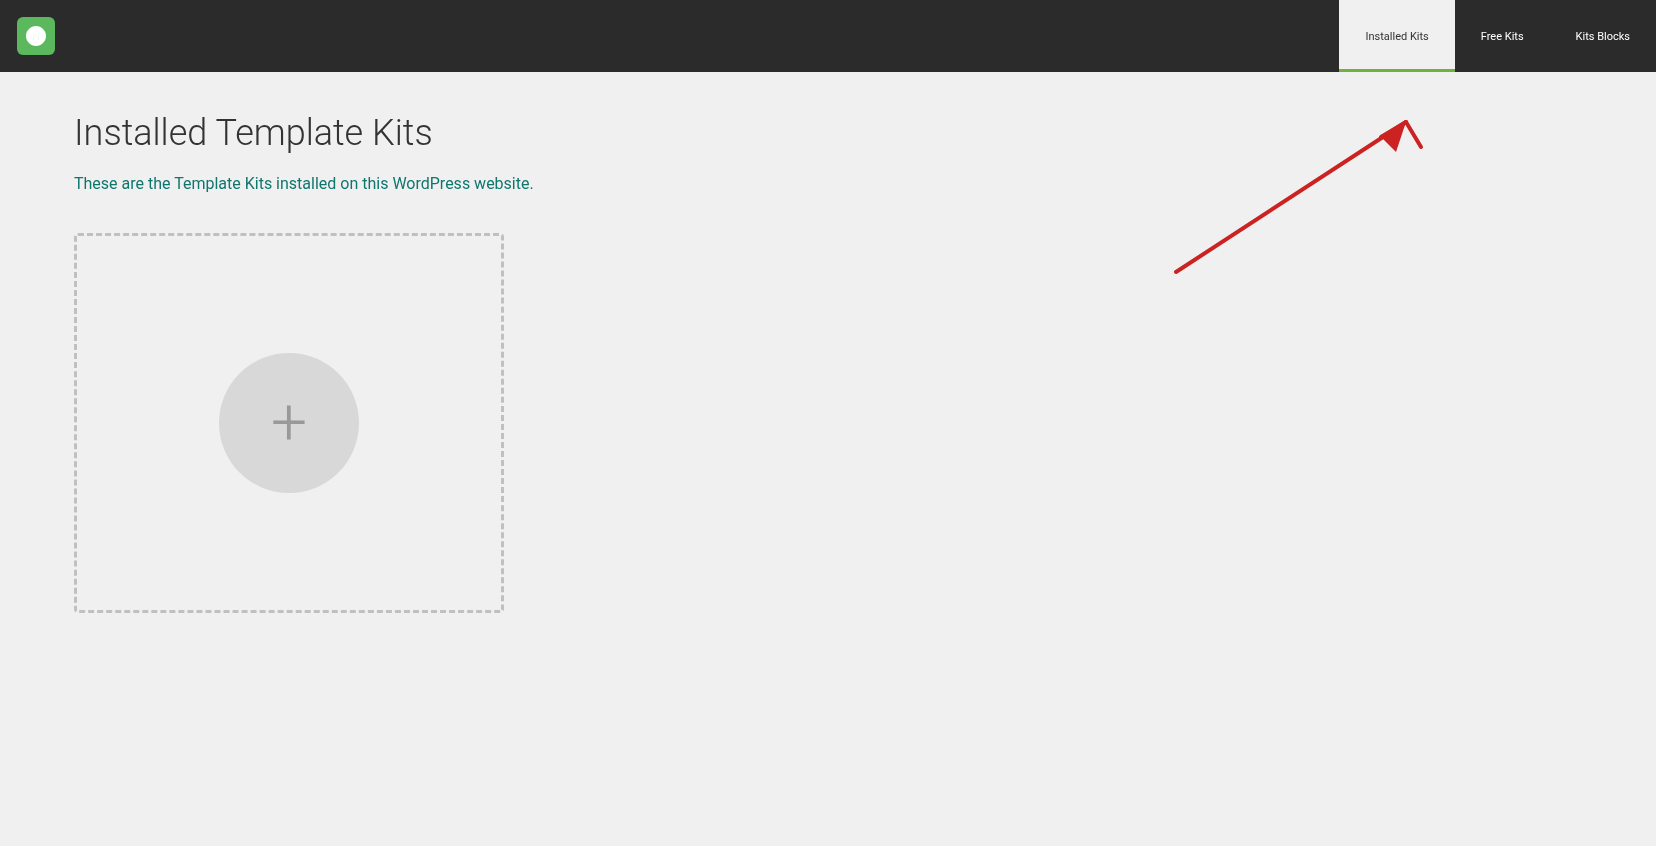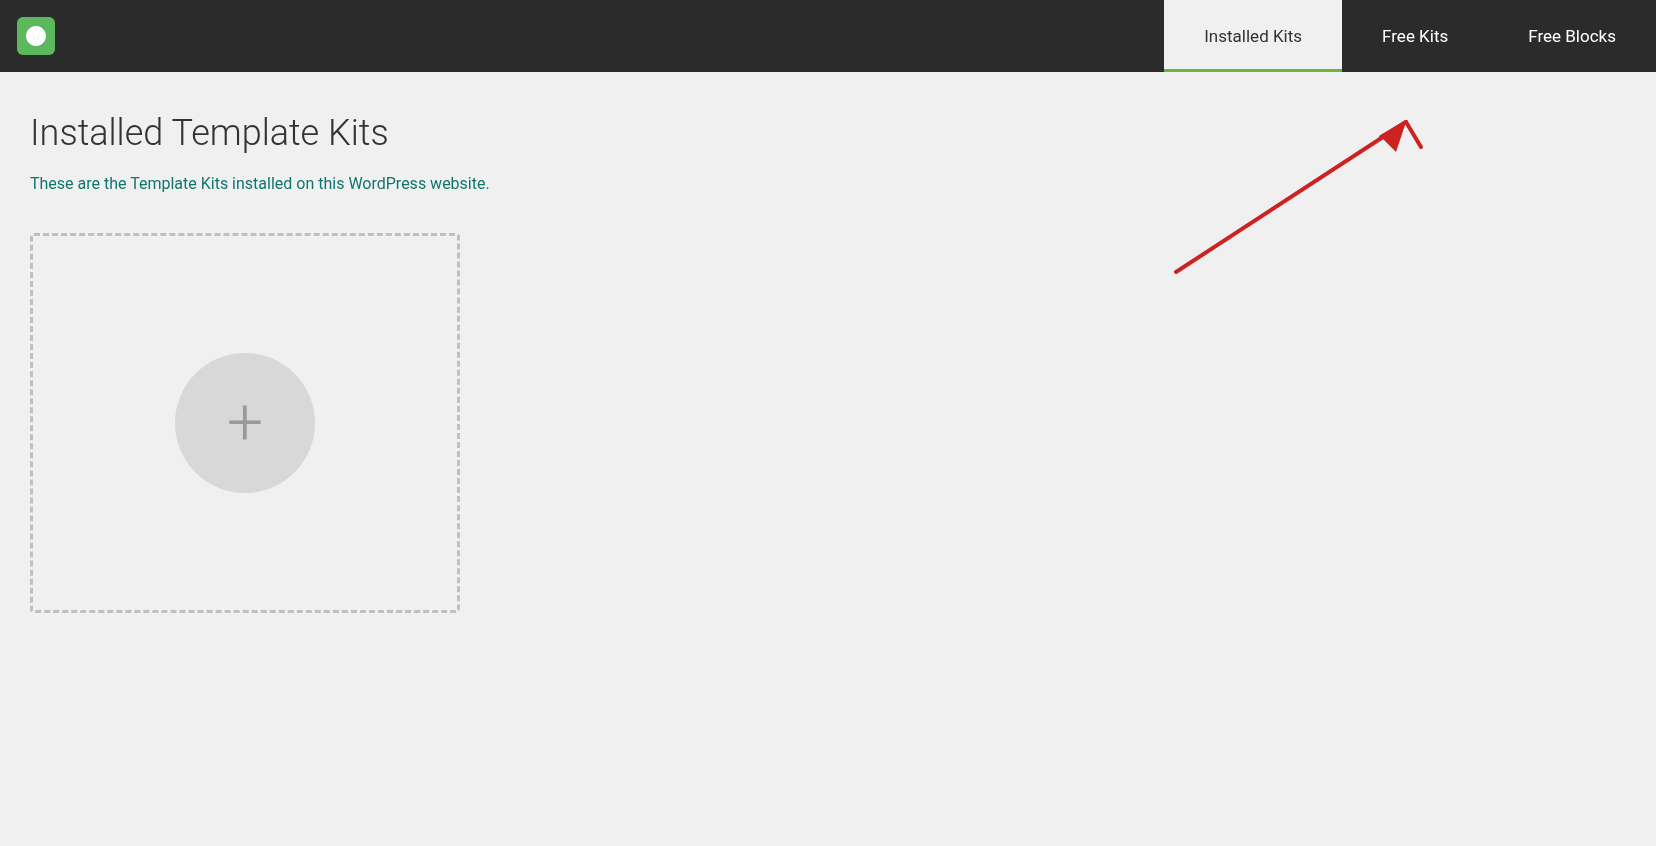--- a/index.html
+++ b/index.html
@@ -53,23 +53,23 @@
       display: flex;
       align-items: stretch;
       flex: 1;
       justify-content: flex-end;
     }
 
     .nav-tab {
       display: flex;
       align-items: center;
       justify-content: center;
-      padding: 0 40px;
+      padding: 0 26px;
       color: #ffffff;
-      font-size: 17px;
+      font-size: 11px;
       font-weight: 400;
       cursor: pointer;
       position: relative;
       white-space: nowrap;
     }
 
     .nav-tab.active {
       background: #f0f0f0;
       color: #333333;
     }
@@ -83,20 +83,21 @@
       height: 3px;
       background: #6db33f;
     }
 
     
     .main-content {
       padding: 40px 42px 30px 30px;
       background: #f0f0f0;
       height: calc(846px - 72px);
       position: relative;
+      margin-left: 44px;
     }
 
     .page-title {
       font-size: 36px;
       font-weight: 300;
       color: #333333;
       margin-bottom: 20px;
     }
 
     .page-description {
@@ -163,21 +164,21 @@
   </div>
 
   <nav class="nav-tabs">
     <div class="nav-tab active">
       <span>Installed Kits</span>
     </div>
     <div class="nav-tab">
       <span>Free Kits</span>
     </div>
     <div class="nav-tab">
-      <span>Free Blocks</span>
+      <span>Kits Blocks</span>
     </div>
   </nav>
 </header>
 
 <main class="main-content">
   <h1 class="page-title">Installed Template Kits</h1>
   <p class="page-description">These are the Template Kits installed on this WordPress website.</p>
 
   <div class="kit-card-placeholder">
     <div class="plus-circle">

